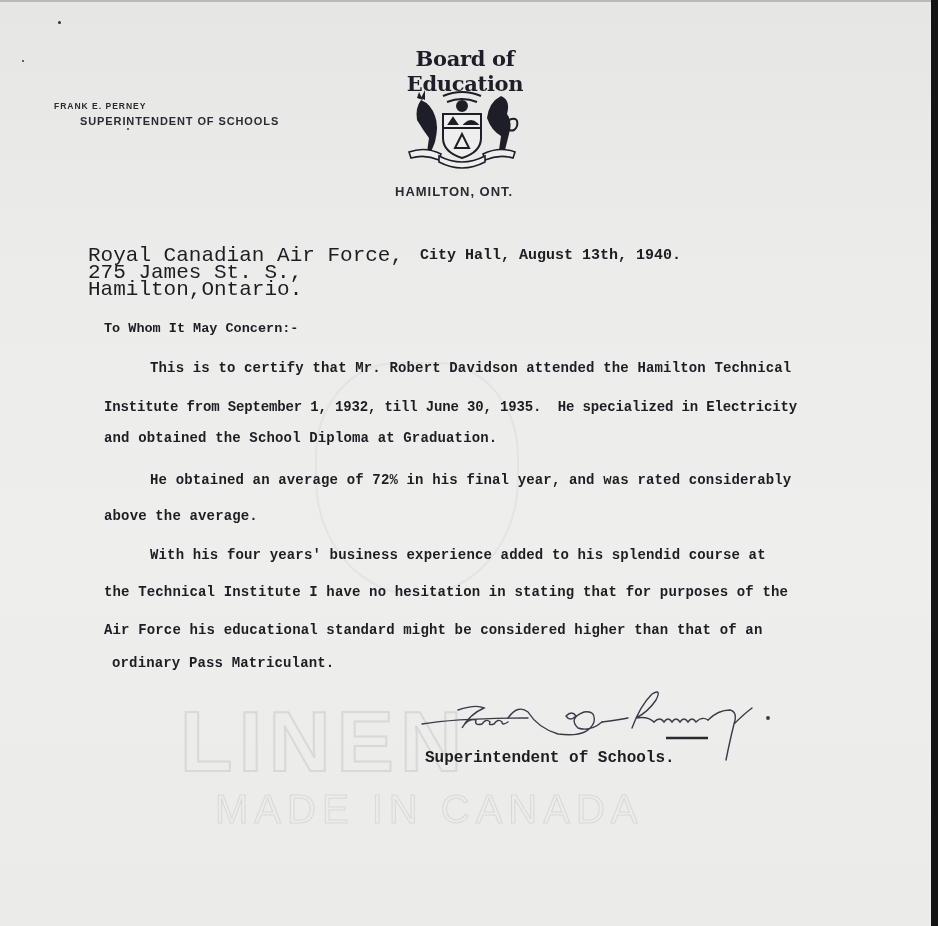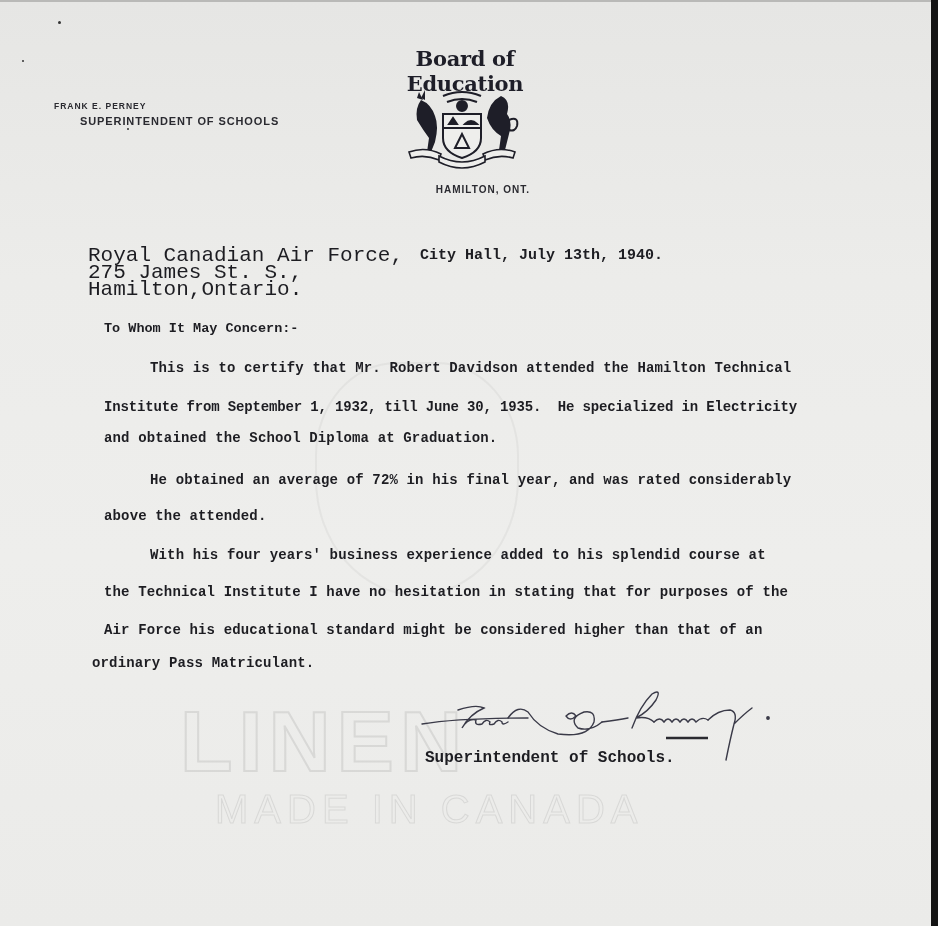--- a/index.html
+++ b/index.html
@@ -87,24 +87,24 @@
       left: 405px;
       top: 84px;
       width: 115px;
       height: 84px;
     }
     .city {
       position: absolute;
       left: 395px;
       top: 182px;
       width: 135px;
-      text-align: right;
-      font-family: "Liberation Sans", sans-serif;
-      font-weight: bold;
-      font-size: 10px;
+      text-align: left;
+      font-family: "Liberation Sans", sans-serif;
+      font-weight: bold;
+      font-size: 13px;
       letter-spacing: 1px;
       color: #2a2a30;
     }
     .supt-name {
       position: absolute;
       left: 54px;
       top: 99px;
       font-family: "Liberation Sans", sans-serif;
       font-weight: bold;
       font-size: 8.5px;
@@ -212,33 +212,33 @@
     </g>
   </svg>
 
   <div class="city">HAMILTON, ONT.</div>
 
   <div class="supt-name">FRANK E. PERNEY</div>
   <div class="supt-title">SUPERINTENDENT OF SCHOOLS</div>
 
   <div class="addr mono"><div>Royal Canadian Air Force,</div><div>275 James St. S.,</div><div>Hamilton,Ontario.</div></div>
 
-  <div class="date mono">City Hall, July 13th, 1940.</div>
+  <div class="date mono">City Hall, August 13th, 1940.</div>
 
   <div class="salutation mono">To Whom It May Concern:-</div>
 
   <div class="body-line mono" style="left:150px;top:358px;">This is to certify that Mr. Robert Davidson attended the Hamilton Technical</div>
   <div class="body-line mono" style="left:104px;top:397px;letter-spacing:-0.15px;">Institute from September 1, 1932, till June 30, 1935.  He specialized in Electricity</div>
   <div class="body-line mono" style="left:104px;top:428px;">and obtained the School Diploma at Graduation.</div>
   <div class="body-line mono" style="left:150px;top:470px;">He obtained an average of 72% in his final year, and was rated considerably</div>
-  <div class="body-line mono" style="left:104px;top:506px;">above the attended.</div>
+  <div class="body-line mono" style="left:104px;top:506px;">above the average.</div>
   <div class="body-line mono" style="left:150px;top:545px;">With his four years' business experience added to his splendid course at</div>
   <div class="body-line mono" style="left:104px;top:582px;">the Technical Institute I have no hesitation in stating that for purposes of the</div>
   <div class="body-line mono" style="left:104px;top:620px;">Air Force his educational standard might be considered higher than that of an</div>
-  <div class="body-line mono" style="left:92px;top:653px;">ordinary Pass Matriculant.</div>
+  <div class="body-line mono" style="left:112px;top:653px;">ordinary Pass Matriculant.</div>
 
   <svg class="signature" viewBox="0 0 380 80">
     <g fill="none" stroke="#3a3a48" stroke-width="1.4" stroke-linecap="round">
       <path d="M4 36 Q40 30 110 30"></path>
       <path d="M40 22 Q58 16 66 20 Q52 26 44 40 Q50 30 58 32 Q56 38 64 36 Q68 30 72 34 Q70 38 76 36 Q80 30 84 34 Q84 38 90 34"></path>
       <path d="M90 30 Q100 16 110 24 Q120 40 140 46 Q170 50 176 34 Q178 22 166 24 Q150 30 160 40 Q172 44 184 34"></path>
       <path d="M148 28 Q154 22 158 28 Q152 34 148 28"></path>
       <path d="M184 34 Q200 32 210 30"></path>
       <path d="M214 40 Q222 18 234 6 Q244 0 238 12 Q230 24 218 30 Q230 28 236 34"></path>
       <path d="M236 34 Q242 28 246 34 Q250 28 254 34 Q258 28 262 34 Q266 28 270 34 Q274 28 278 34 Q284 28 290 32"></path>

